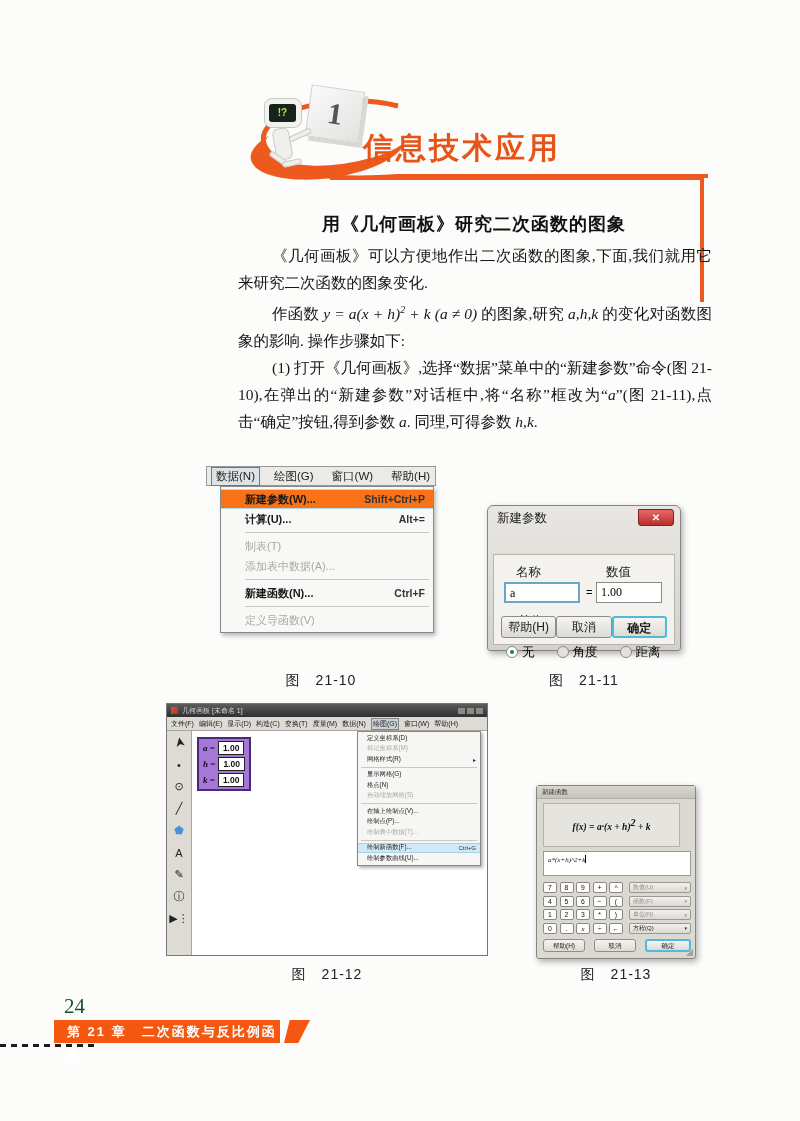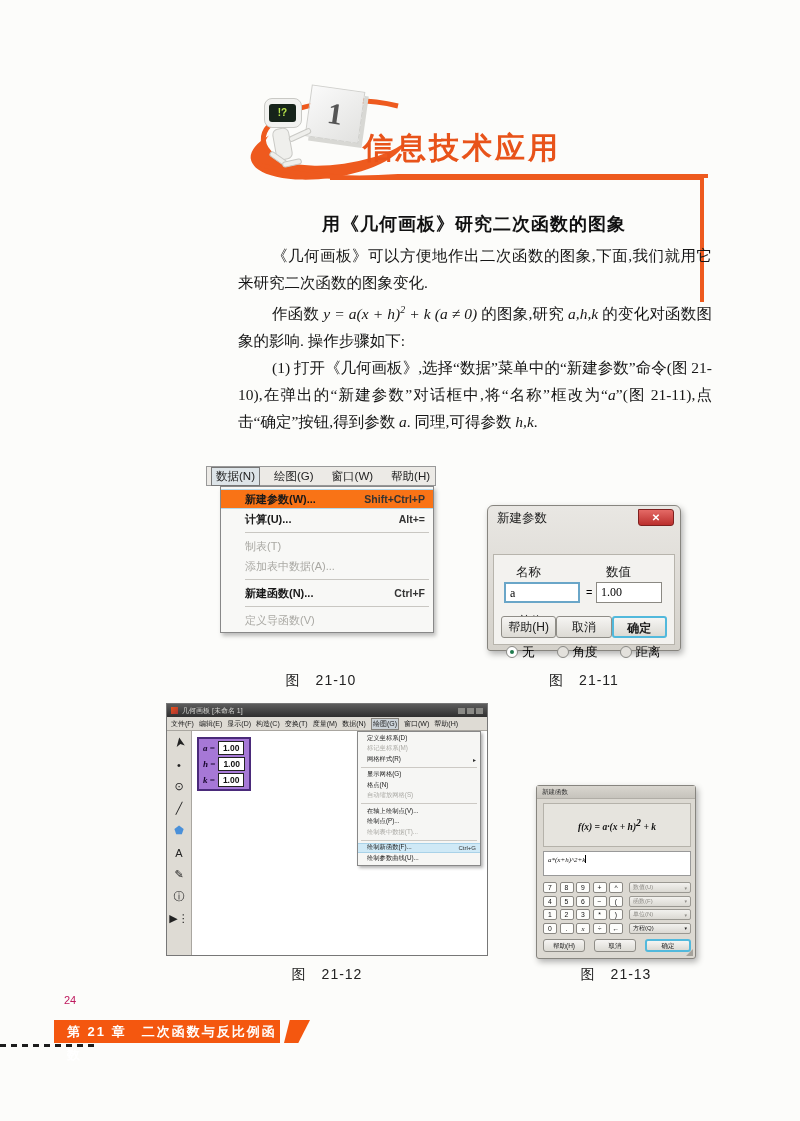--- a/index.html
+++ b/index.html
@@ -83,38 +83,38 @@
   .fig12 .gmenu { position:absolute; left:190px; top:27px; width:124px; background:#f6f6f4; border:1px solid #888; box-shadow:2px 2px 3px rgba(0,0,0,.3); padding:1px 0; }
   .fig12 .grow { height:10.5px; display:flex; align-items:center; justify-content:space-between; padding:0 4px 0 9px; font-size:6.3px; color:#1a1a1a; white-space:nowrap; }
   .fig12 .grow .sc { font-size:6px; color:#333; }
   .fig12 .grow.dis, .fig12 .grow.dis .sc { color:#aaa9a4; }
   .fig12 .grow.hl { background:#cfe9f6; border-top:1px solid #a9d2e8; border-bottom:1px solid #a9d2e8; }
   .fig12 .gsep { height:1px; background:#ccc9c4; margin:2px 3px; }
 
   
   .fig13 { position:absolute; left:536px; top:785px; width:160px; height:174px; background:#dcd9d2; border:1px solid #87857f; border-radius:3px; box-shadow:2px 3px 6px rgba(0,0,0,.3); }
   .fig13 .tbar { height:13px; background:linear-gradient(#d9d6cf,#c6c3bc); font-size:6.5px; color:#333; display:flex; align-items:center; padding-left:5px; border-bottom:1px solid #b0ada6; }
-  .fig13 .preview { position:absolute; left:6px; top:17px; width:148px; height:44px; background:#e6e4de; border:1px solid #b5b2aa; display:flex; align-items:center; justify-content:center; }
+  .fig13 .preview { position:absolute; left:6px; top:17px; width:137px; height:44px; background:#e6e4de; border:1px solid #b5b2aa; display:flex; align-items:center; justify-content:center; }
   .fig13 .formula { font-family:"Liberation Serif",serif; font-style:italic; font-weight:bold; font-size:9.5px; color:#111; }
   .fig13 .exprbox { position:absolute; left:6px; top:65px; width:148px; height:25px; background:#fff; border:1px solid #999; font-family:"Liberation Serif",serif; font-style:italic; font-size:7px; padding:3px 4px; color:#111; }
   .fig13 .cursor { display:inline-block; width:1px; height:8px; background:#000; vertical-align:-1px; }
   .fig13 .keypad { position:absolute; left:6px; top:96px; display:grid; grid-template-columns:repeat(5,14px); grid-auto-rows:11px; gap:2.5px; }
   .fig13 .key { background:#fdfdfb; border:1px solid #8a8883; border-radius:2px; font-size:6.8px; display:flex; align-items:center; justify-content:center; color:#111; }
   .fig13 .ddcol { position:absolute; left:92px; top:96px; display:flex; flex-direction:column; gap:2.5px; }
   .fig13 .ddbtn { width:62px; height:11px; background:linear-gradient(#f2f1ee,#dbd9d3); border:1px solid #9a988ف2; border:1px solid #9a9892; border-radius:2px; font-size:6px; color:#8f8d88; display:flex; align-items:center; justify-content:space-between; padding:0 3px; }
   .fig13 .ddbtn.en { color:#222; }
   .fig13 .ddbtn .arr { font-size:5px; }
   .fig13 .btnrow { position:absolute; left:6px; bottom:6px; width:148px; display:flex; justify-content:space-between; }
   .fig13 .btn { height:13px; font-size:6.5px; line-height:11px; }
   .fig13 .btn.help { width:42px; } .fig13 .btn.cancel { width:42px; }
   .fig13 .btn.ok { width:46px; border:2px solid #52b9dc; line-height:9px; }
   .fig13 .grip { position:absolute; right:2px; bottom:2px; width:0; height:0; border-left:7px solid transparent; border-bottom:7px solid #a5a29b; }
 
   
-  .page-num { position:absolute; left:64px; top:994px; font-family:Liberation Sans, sans-serif; font-size:11px; color:#be185d; }
+  .page-num { position:absolute; left:64px; top:994px; font-family:Liberation Serif, serif; font-size:21px; color:#14532d; }
   .chapter-banner { position:absolute; left:54px; top:1020px; width:226px; height:23px; background:#f4570f; color:#fff; font-size:13px; font-weight:bold; letter-spacing:2px; line-height:23px; padding-left:13px; }
   .banner-tail { position:absolute; left:284px; top:1020px; width:26px; height:23px; background:#f4570f; clip-path:polygon(22% 0,100% 0,55% 100%,0 100%); }
   .dash-line { position:absolute; left:0; top:1044px; width:98px; height:3px; background:repeating-linear-gradient(90deg,#1c1c1c 0 6px,transparent 6px 11px); }
 </style>
 </head>
 <body>
 
 <div class="badge">
   <svg class="swoosh-svg" width="470" height="100" viewBox="0 0 470 100">
     <ellipse cx="90" cy="62" rx="78" ry="30" fill="#ee5a1e" transform="rotate(-8 90 62)"></ellipse>

